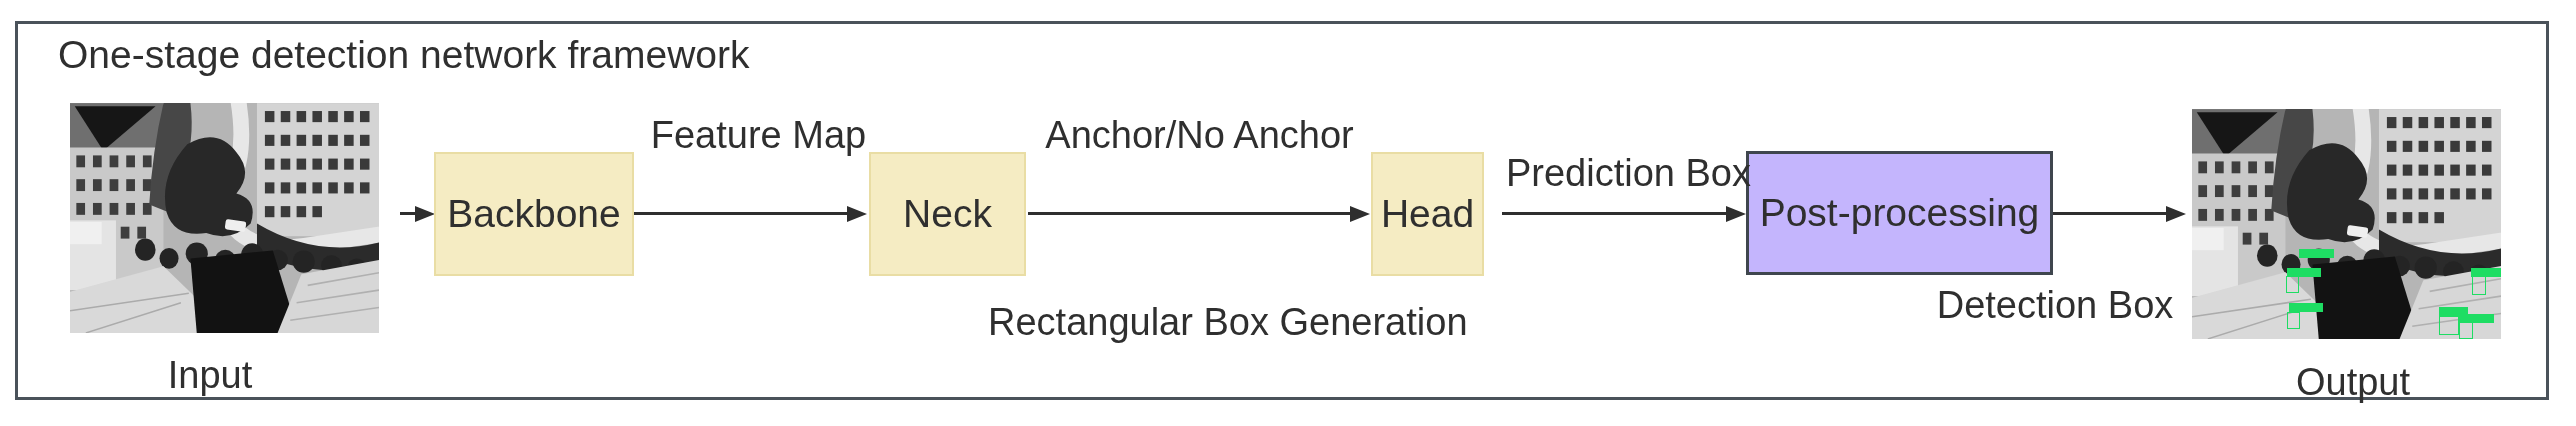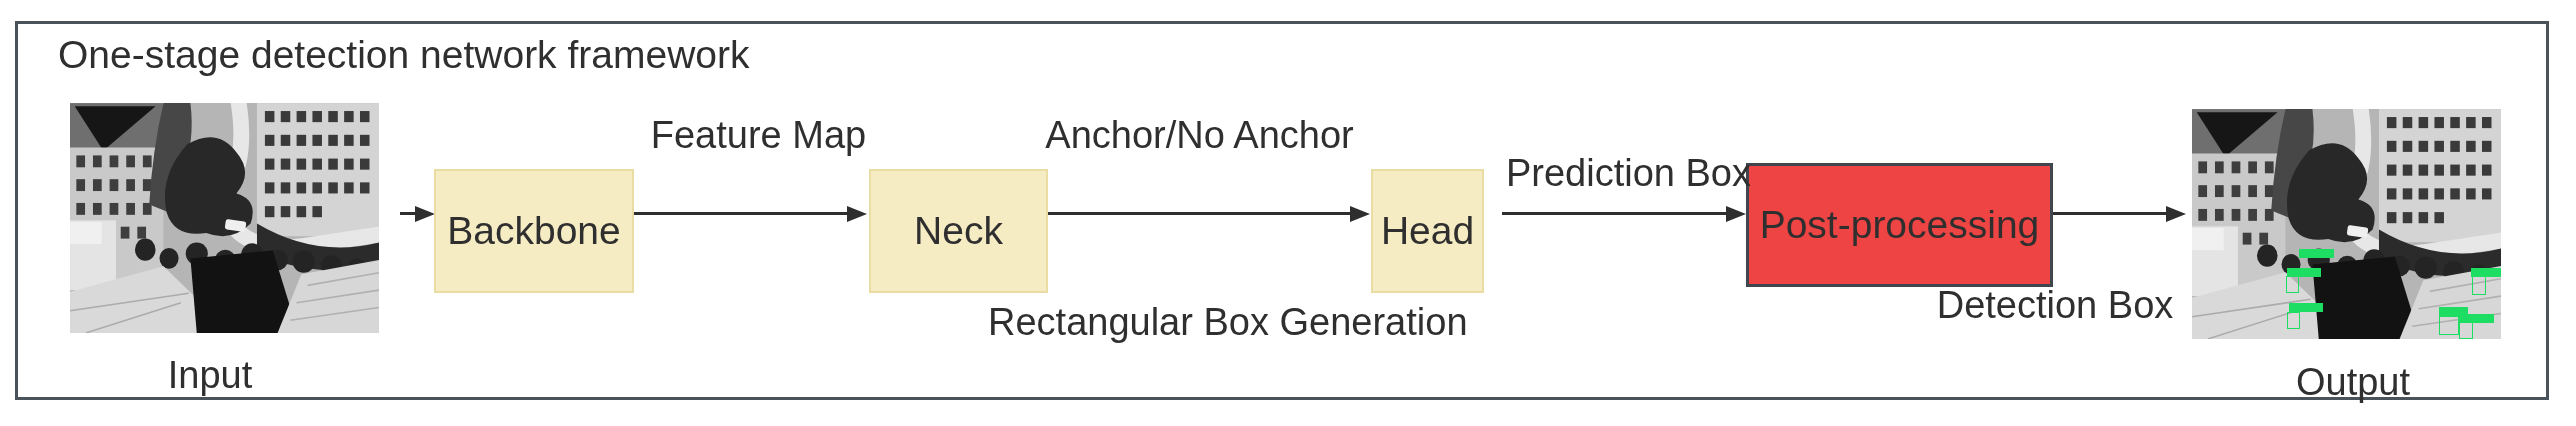--- a/index.html
+++ b/index.html
@@ -18,24 +18,24 @@
   .photo svg{display:block;width:309px;height:230px;}
   .input-photo{left:70px;top:103px;}
   .output-photo{left:2192px;top:109px;}
   .caption{position:absolute;font-size:38px;text-align:center;white-space:nowrap;}
   .caption-input{left:95px;top:354px;width:230px;}
   .caption-output{left:2234px;top:361px;width:238px;}
   .block{
     position:absolute;top:152px;height:124px;display:flex;align-items:center;justify-content:center;
     font-size:39px;white-space:nowrap;box-sizing:border-box;
   }
-  .block.yellow{background:#f5ecc3;border:2.4px solid #e9dda4;margin-top:17px;}
-  .block.white{background:#ef4444;border:3.2px solid #3f464e;margin-top:12px;}
+  .block.yellow{background:#f5ecc3;border:2.4px solid #e9dda4;}
+  .block.white{background:#c4b5fd;border:3.2px solid #3f464e;}
   .blk-backbone{left:434px;width:200px;}
-  .blk-neck{left:869px;width:179px;}
+  .blk-neck{left:869px;width:157px;}
   .blk-head{left:1371px;width:113px;}
   .blk-post{left:1746px;top:151px;width:307px;height:124px;}
   .aline{position:absolute;top:212px;height:3.2px;background:#2e2e2e;}
   .ahead{position:absolute;top:206px;width:0;height:0;
     border-top:8px solid transparent;border-bottom:8px solid transparent;border-left:20.6px solid #2e2e2e;}
   .flowlabel{position:absolute;font-size:38px;text-align:center;white-space:nowrap;}
   .lbl-top{top:114px;}
   .lbl-bottom{top:301px;}
   .lbl-feature{left:600px;width:317px;}
   .lbl-anchor{left:1041px;width:317px;}

